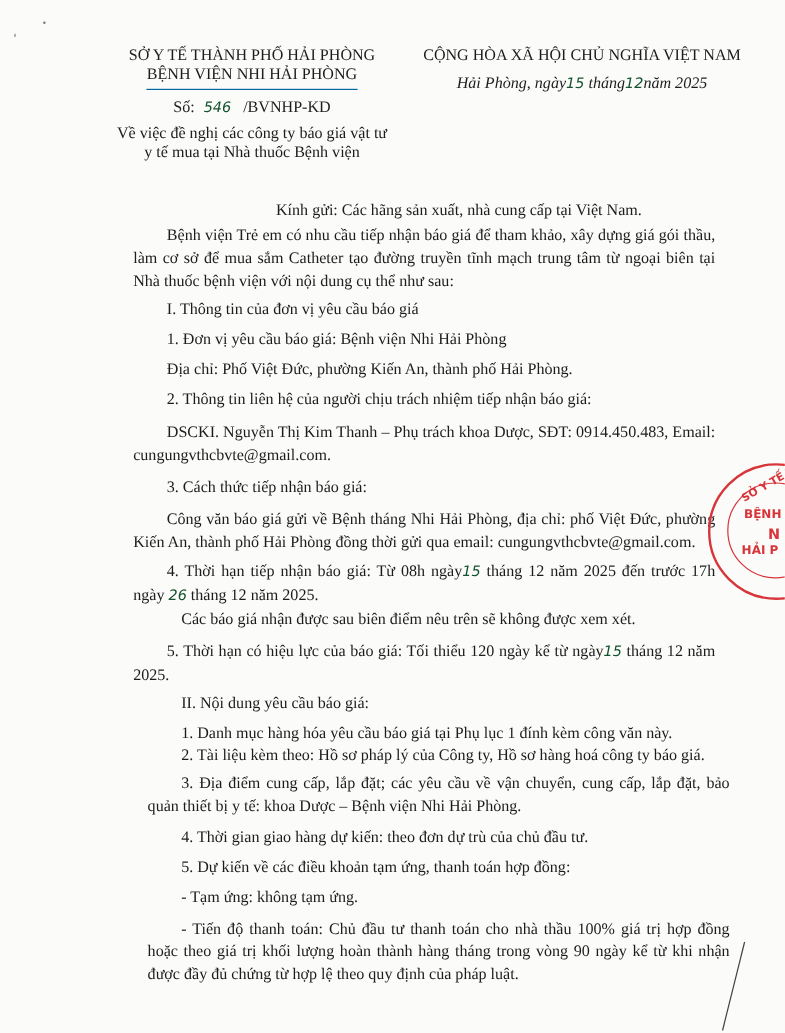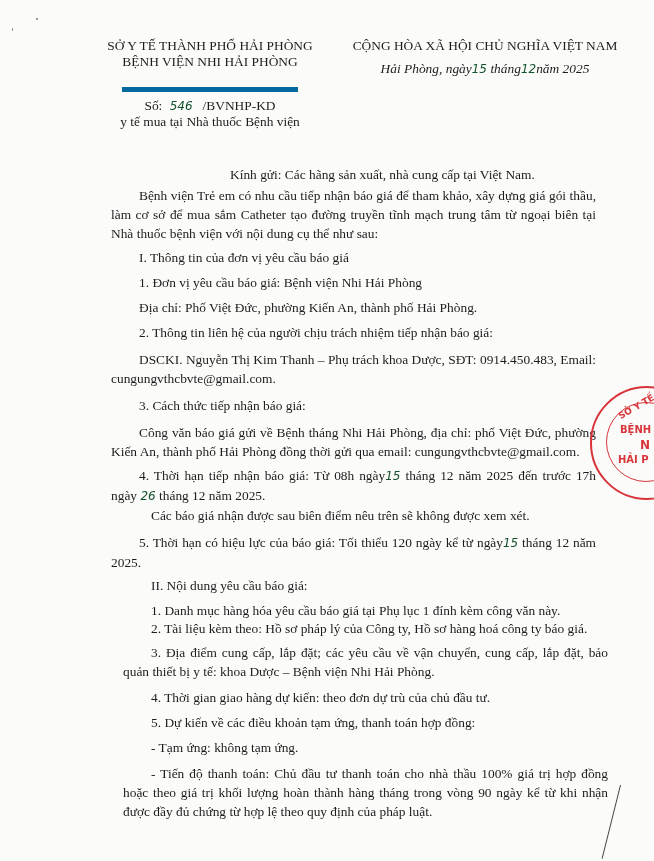--- a/index.html
+++ b/index.html
@@ -8,21 +8,21 @@
     background:#fbfbfa;
     font-family:"Liberation Serif", "DejaVu Serif", serif;
     color:#1c1c1c;
     font-size:13.4px;
   }
   .abs { position:absolute; white-space:nowrap; }
   .hdr-left { position:absolute; left:95px; top:38px; width:230px; text-align:center; }
   .hdr-right { position:absolute; left:325px; top:38px; width:320px; text-align:center; }
   .hline { line-height:16px; }
   .bold { font-weight:normal; }
-  .ul { display:inline-block; border-bottom:5px solid #0369a1; padding-bottom:17px; }
+  .ul { display:inline-block; border-bottom:1px solid #0369a1; padding-bottom:4px; }
   .hand { font-family:"DejaVu Sans", sans-serif; font-style:italic; color:#14532d; font-size:12px; }
   .italic { font-style:italic; }
   .para { position:absolute; left:111px; width:485px; line-height:19px; text-align:justify; }
   .indent { text-indent:28px; }
   .stamp {
     position:absolute; left:590px; top:386px; width:110px; height:110px;
     border:2px solid #d8353a; border-radius:50%; color:#d8353a;
     font-family:"DejaVu Sans", sans-serif; font-weight:bold;
   }
   .stamp-inner {
@@ -39,20 +39,21 @@
 <div class="spec" style="left:36px;top:18px;"></div>
 <div class="spec" style="left:12px;top:28px;width:1px;height:3px;"></div>
 
 <div class="hdr-left">
   <div class="hline">SỞ Y TẾ THÀNH PHỐ HẢI PHÒNG</div>
   <div class="hline bold"><span class="ul">BỆNH VIỆN NHI HẢI PHÒNG</span></div>
   <div class="hline" style="margin-top:6px;">
     <span>Số:</span>
     <span class="hand" style="margin:0 10px 0 4px;">546</span><span>/BVNHP-KD</span>
   </div>
+  <div class="hline" style="margin-top:6px;">Về việc đề nghị các công ty báo giá  vật tư</div>
   <div class="hline">y tế mua tại Nhà thuốc Bệnh viện</div>
 </div>
 
 <div class="hdr-right">
   <div class="hline bold">CỘNG HÒA XÃ HỘI CHỦ NGHĨA VIỆT NAM</div>
   <div class="hline italic" style="margin-top:7px;">
     <span>Hải Phòng, ngày</span><span class="hand">15</span>
     <span>tháng</span><span class="hand">12</span><span>năm 2025</span>
   </div>
 </div>

